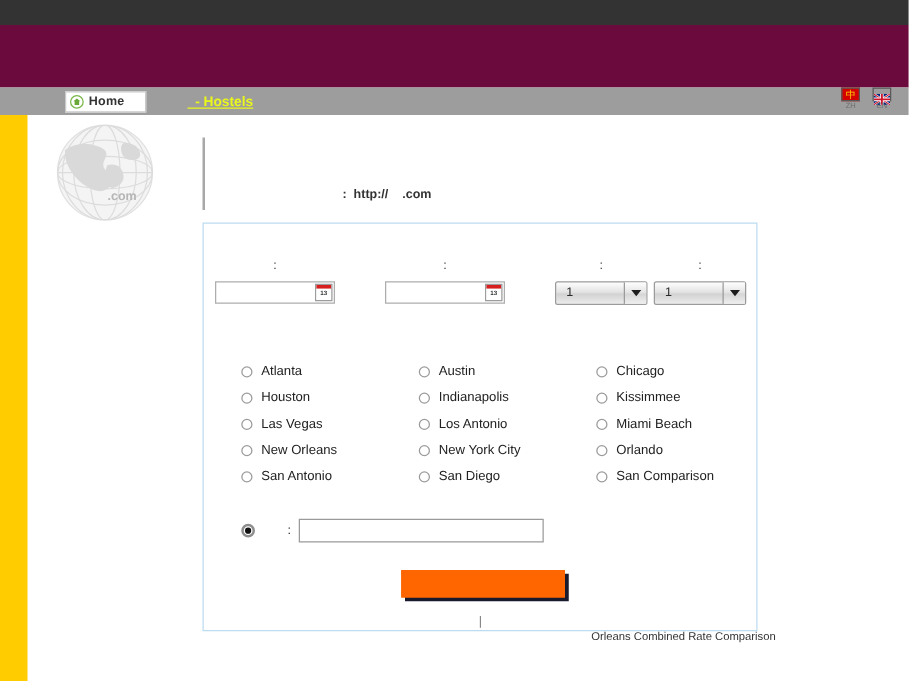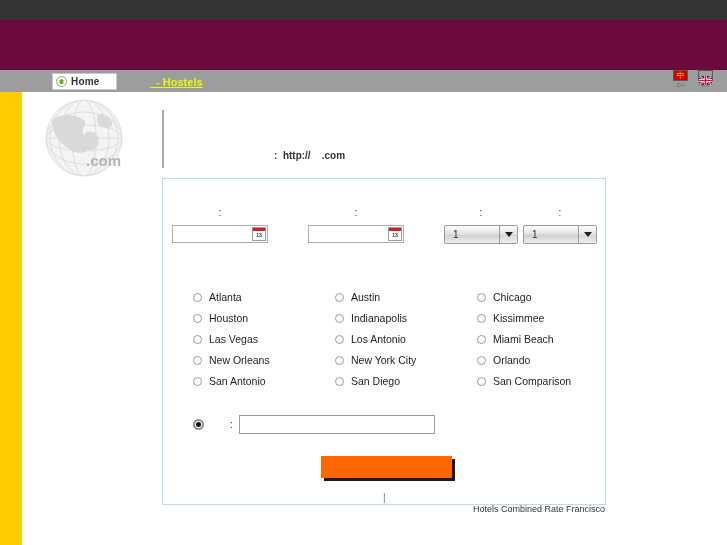--- a/index.html
+++ b/index.html
@@ -70,21 +70,21 @@
     background:#ffcc00;
   }
 
   
   .globe {
     position:absolute; left:38px; top:98px; width:92px; height:82px;
   }
   .globe svg { display:block; }
   .globe-dot {
     position:absolute; left:48px; top:54px;
-    font-size:15px; color:#b5b5b5; font-weight:bold;
+    font-size:10px; color:#b5b5b5; font-weight:bold;
   }
 
   
   .head-rule {
     position:absolute; left:162px; top:110px; width:2px; height:58px;
     background:#a8a8a8;
   }
   .head-title {
     position:absolute; left:175px; top:112px; width:420px; height:30px;
   }
@@ -384,15 +384,15 @@
     <div class="other-row">
       <span class="radio on"></span>
       <span class="other-label">:</span>
       <input class="other-input" type="text" placeholder="" style="">
     </div>
 
     <div class="submit"></div>
   </div>
 
   <div class="foot-pipe">|</div>
-  <div class="foot-note">Hotels Combined Rate Francisco</div>
+  <div class="foot-note">Orleans Combined Rate Comparison</div>
 
 </div>
 
 </body></html>

